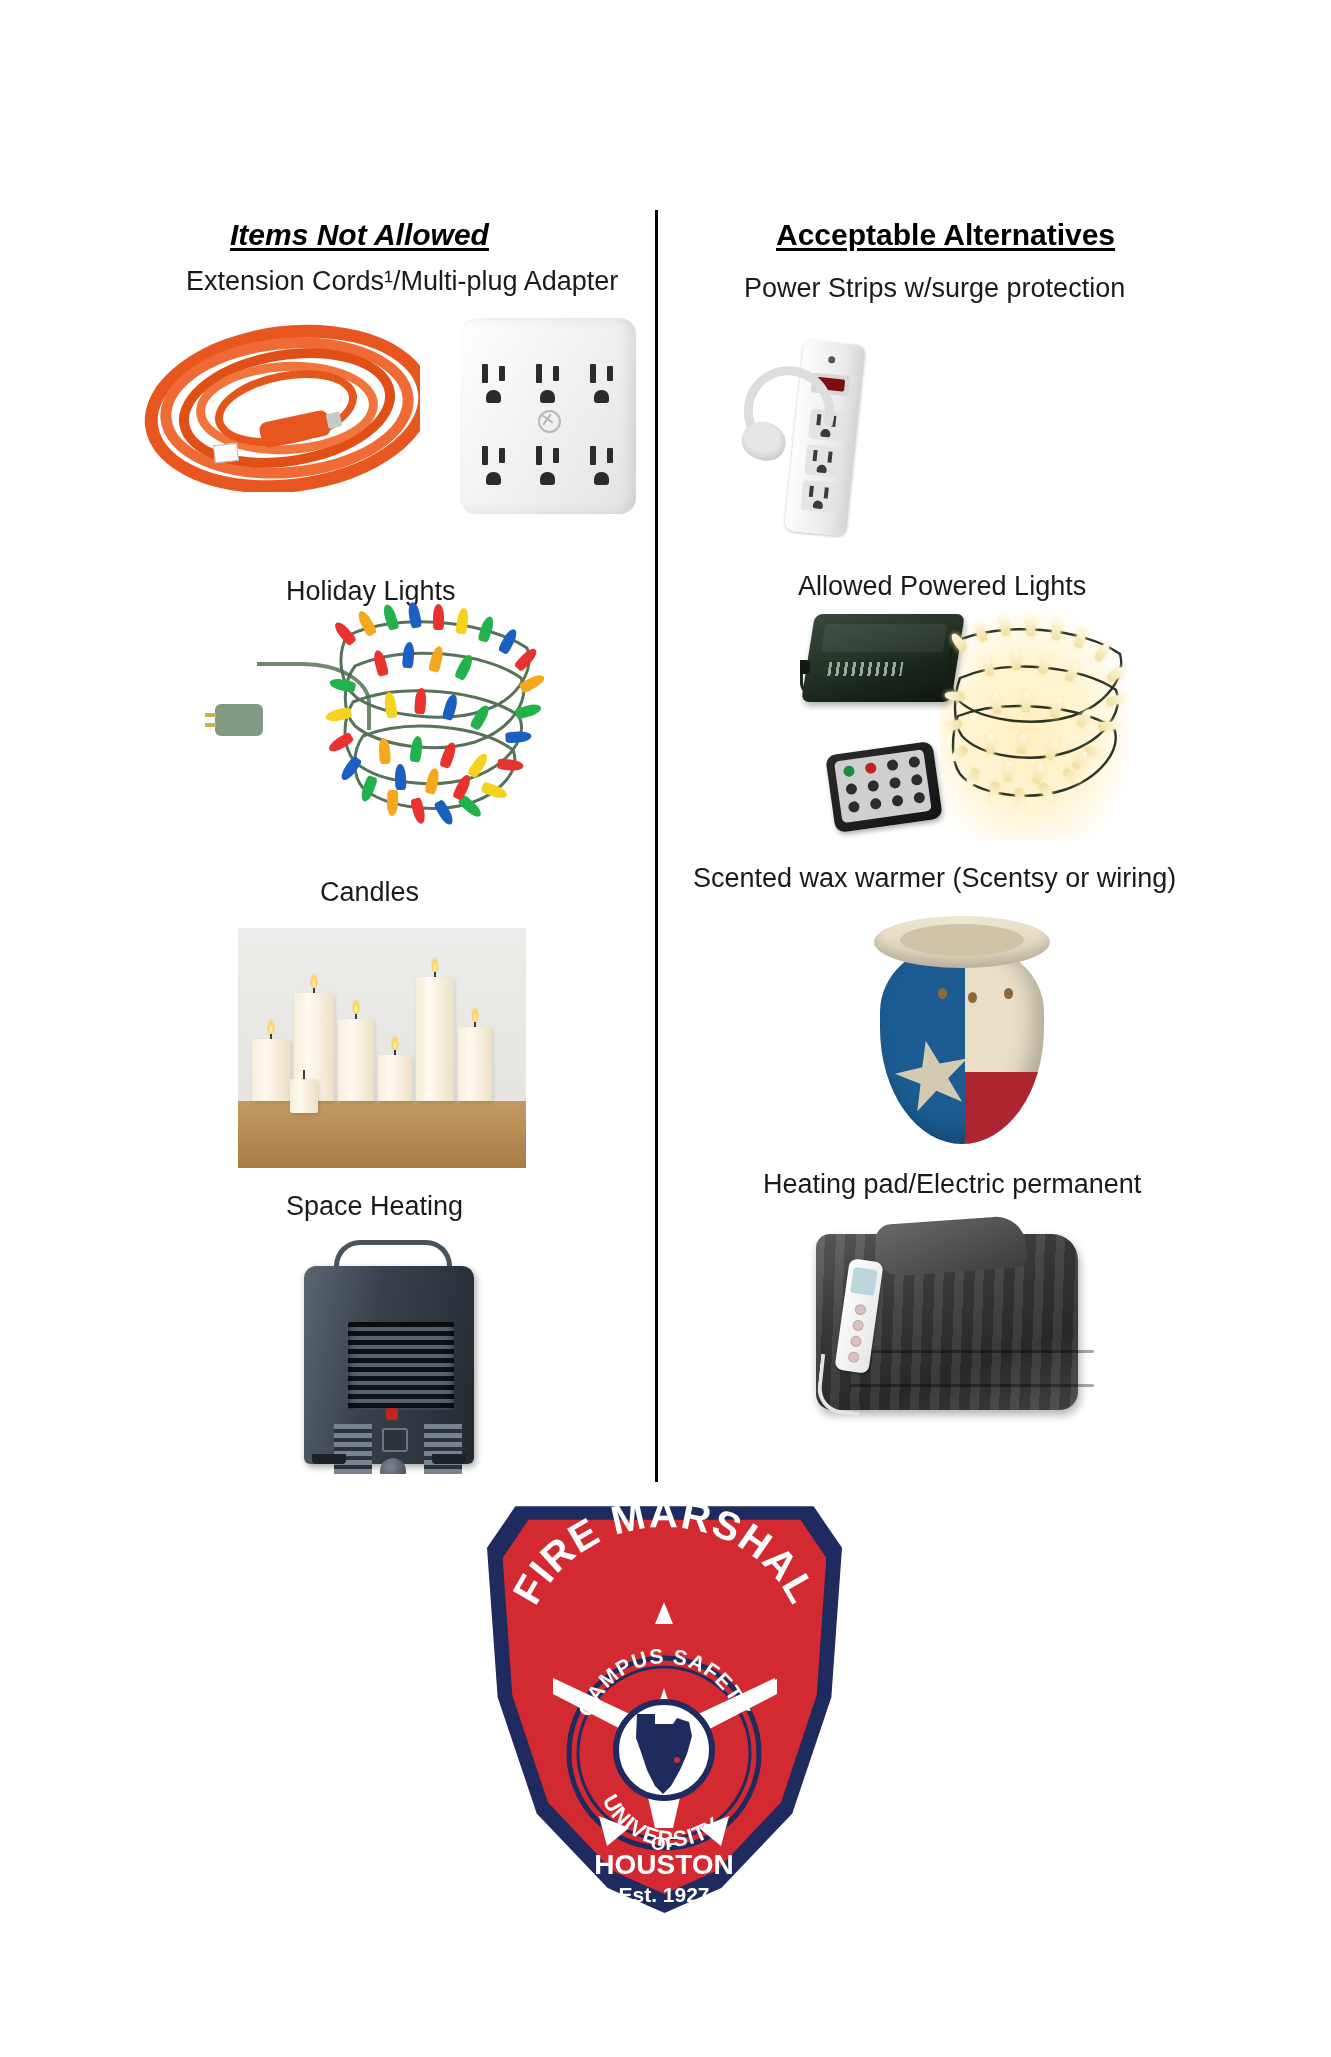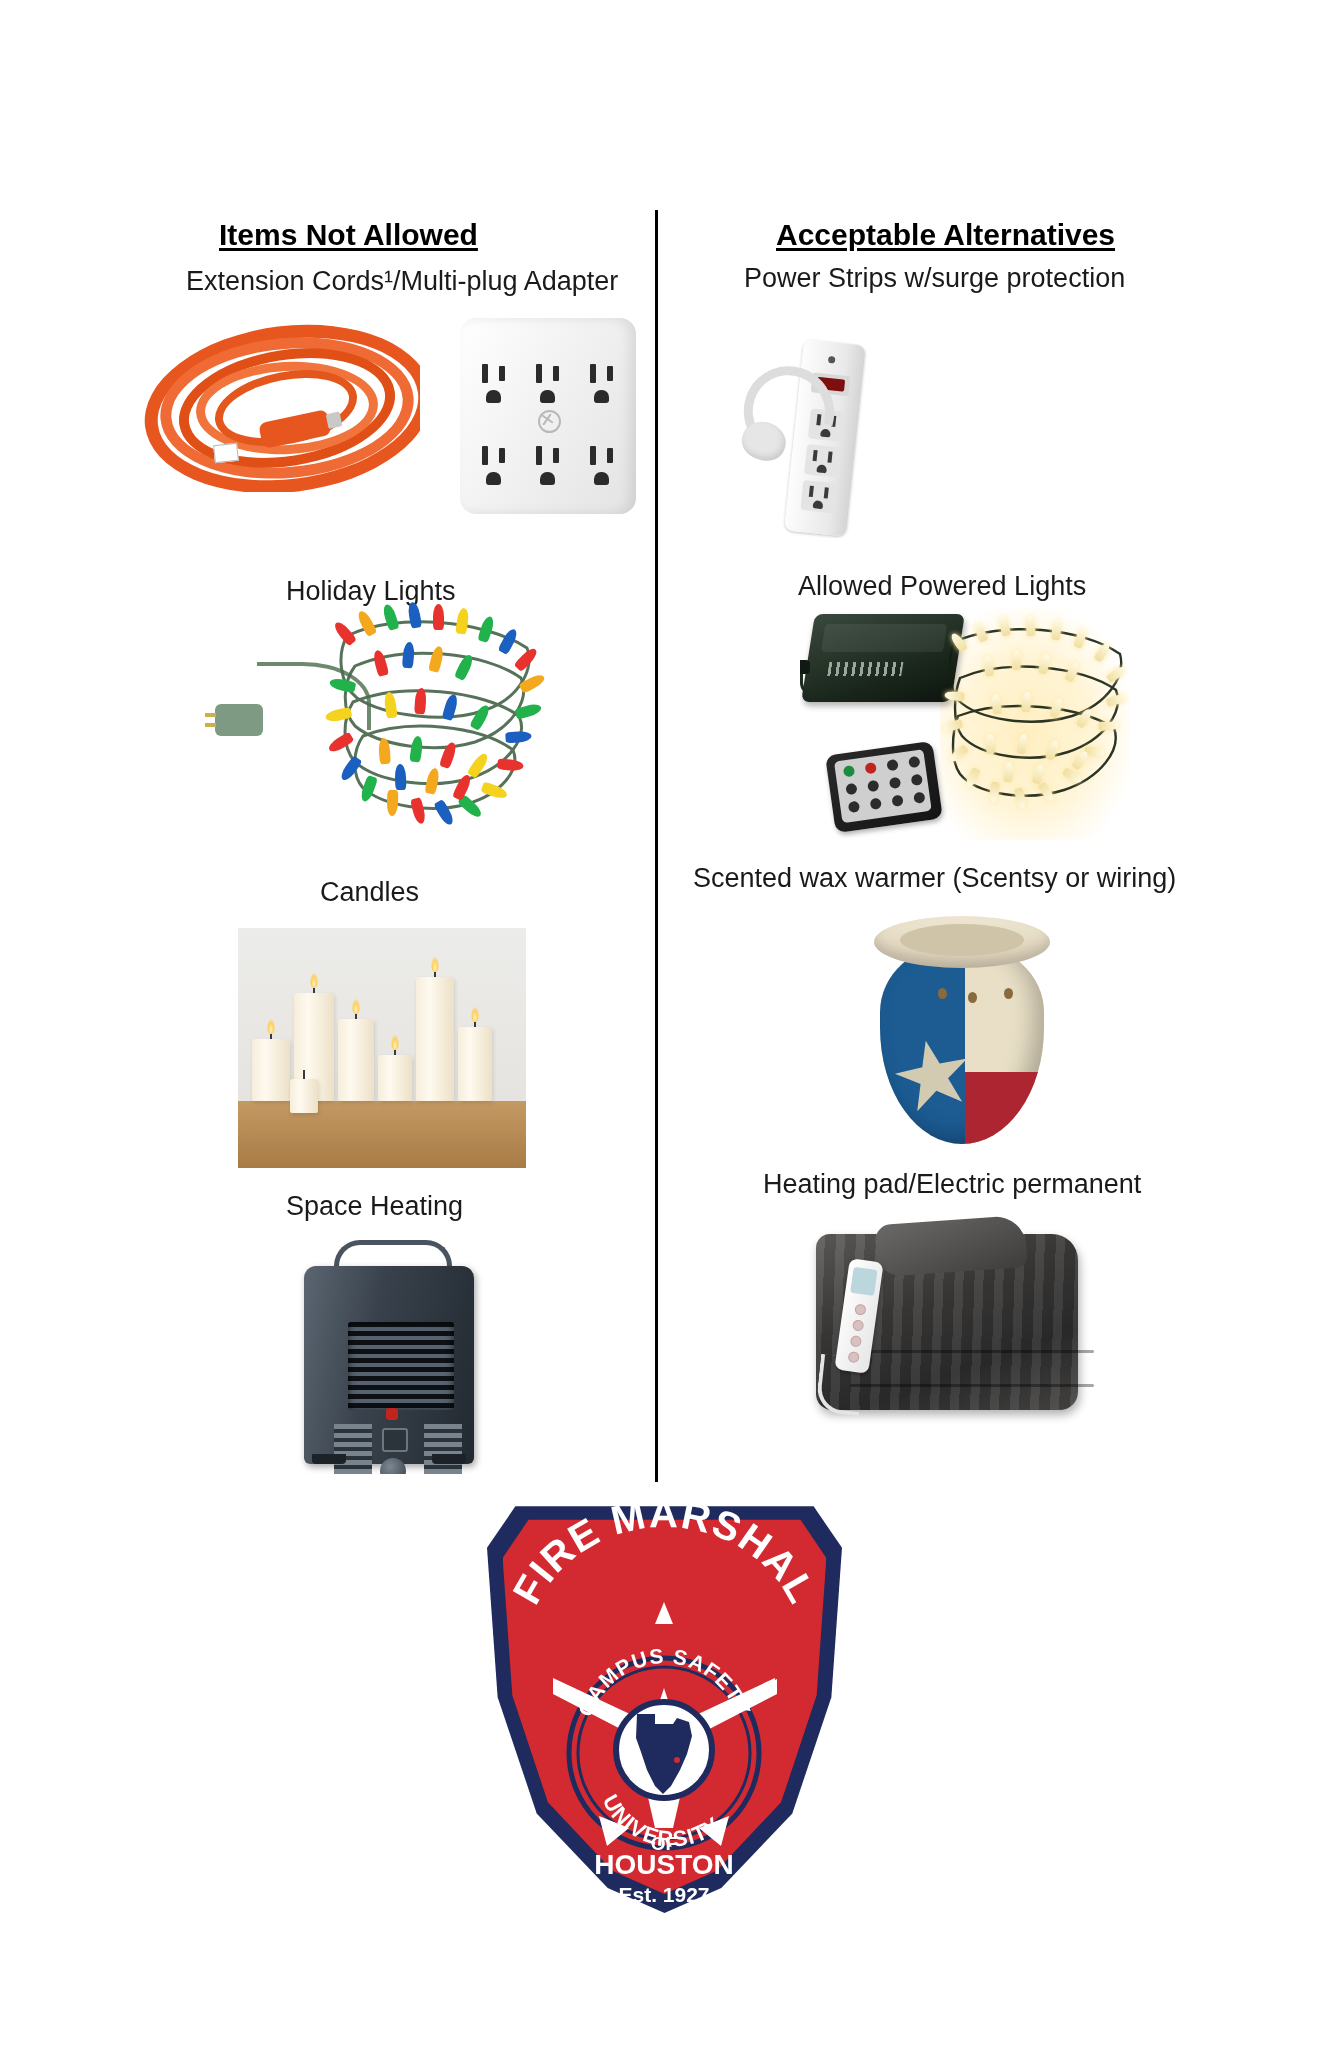--- a/index.html
+++ b/index.html
@@ -37,21 +37,21 @@
 
   
   .col-head {
     position: absolute;
     font-size: 30px;
     font-weight: bold;
     text-decoration: underline;
     text-underline-offset: 3px;
     white-space: nowrap;
   }
-  .col-head.left  { left: 219px;  top: 218px; }
+  .col-head.left  { left: 230px;  top: 218px; font-style: italic; }
   .col-head.right { left: 776px; top: 218px; }
 
   
   .divider {
     position: absolute;
     left: 655px;
     top: 210px;
     width: 3px;
     height: 1272px;
     background: #000000;
@@ -676,21 +676,21 @@
 
 <div id="page">
 
 
   <div class="col-head left">Items Not Allowed</div>
   <div class="col-head right">Acceptable Alternatives</div>
 
   <div class="divider"></div>
 
   <div class="caption" style="left:186px; top:265px;text-align:right;">Extension Cords¹/Multi-plug Adapter</div>
-  <div class="caption" style="left:744px; top:262px;">Power Strips w/surge protection</div>
+  <div class="caption" style="left:744px; top:272px;">Power Strips w/surge protection</div>
 
   <div class="imgbox cord-wrap">
     <div class="cord-ring r1"></div>
     <div class="cord-ring r2"></div>
     <div class="cord-ring r3"></div>
     <div class="cord-ring r4"></div>
     <div class="cord-ring r5"></div>
     <div class="cord-plug"></div>
     <div class="cord-tag"></div>
   </div>

